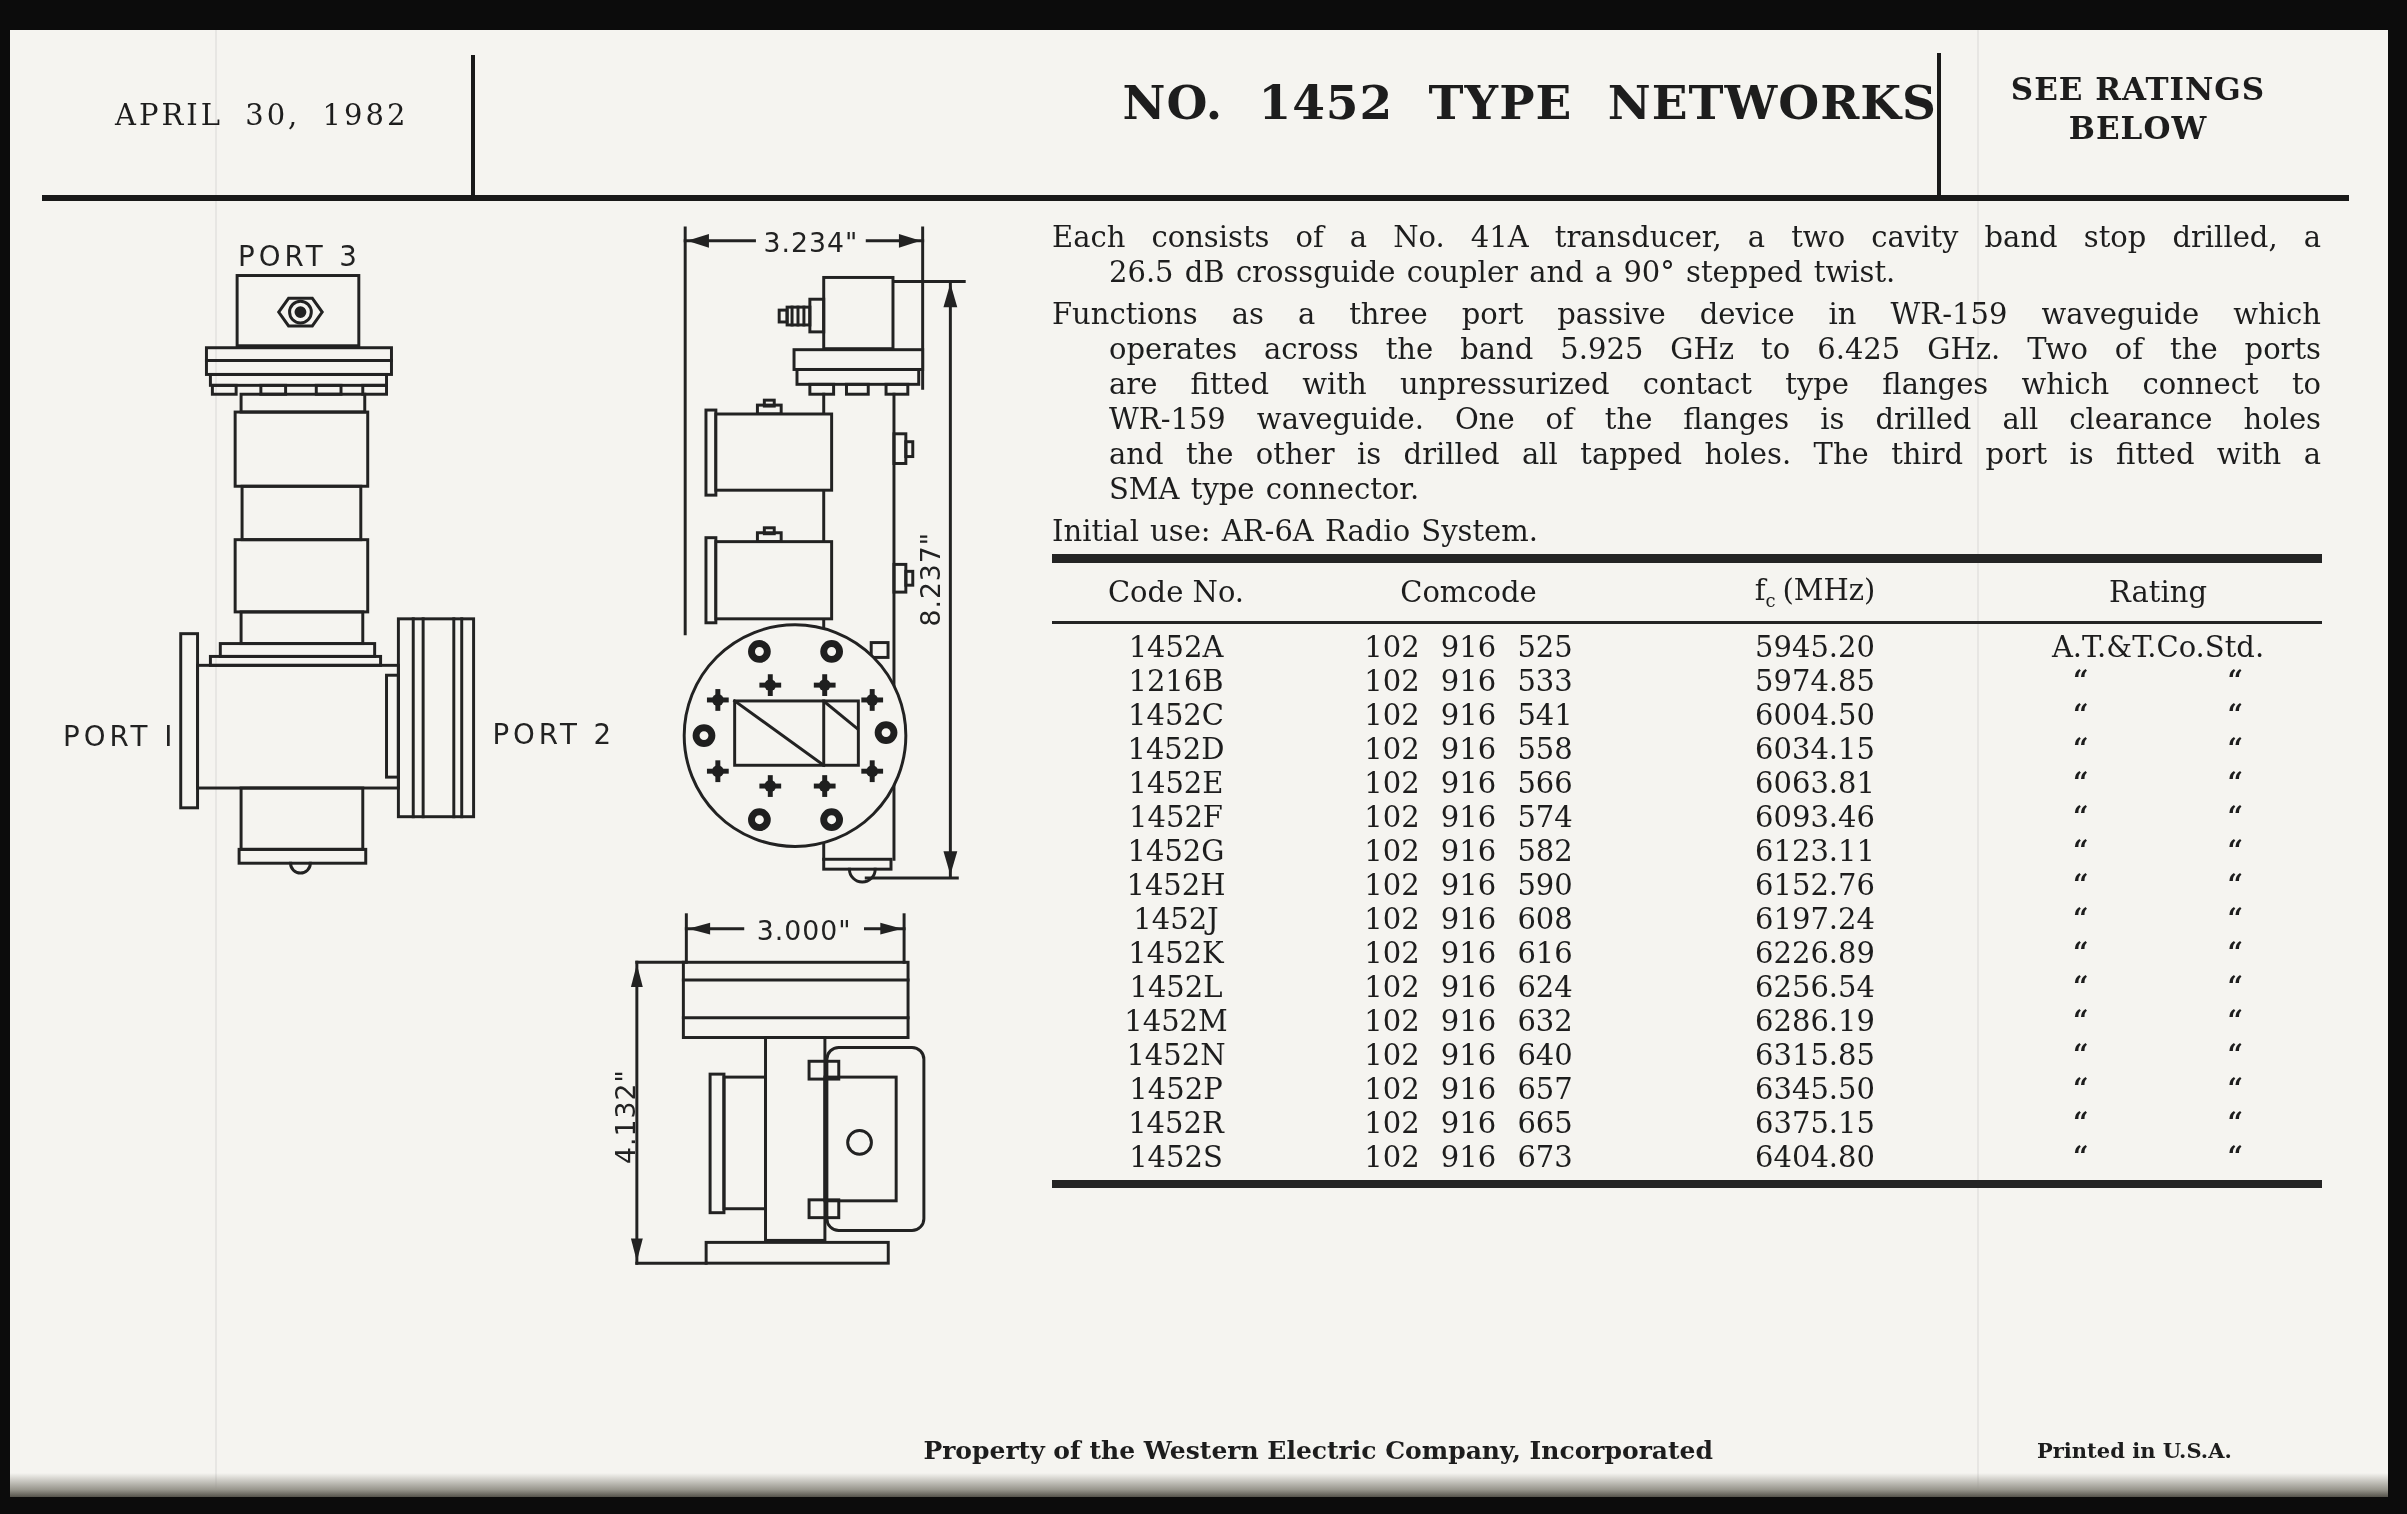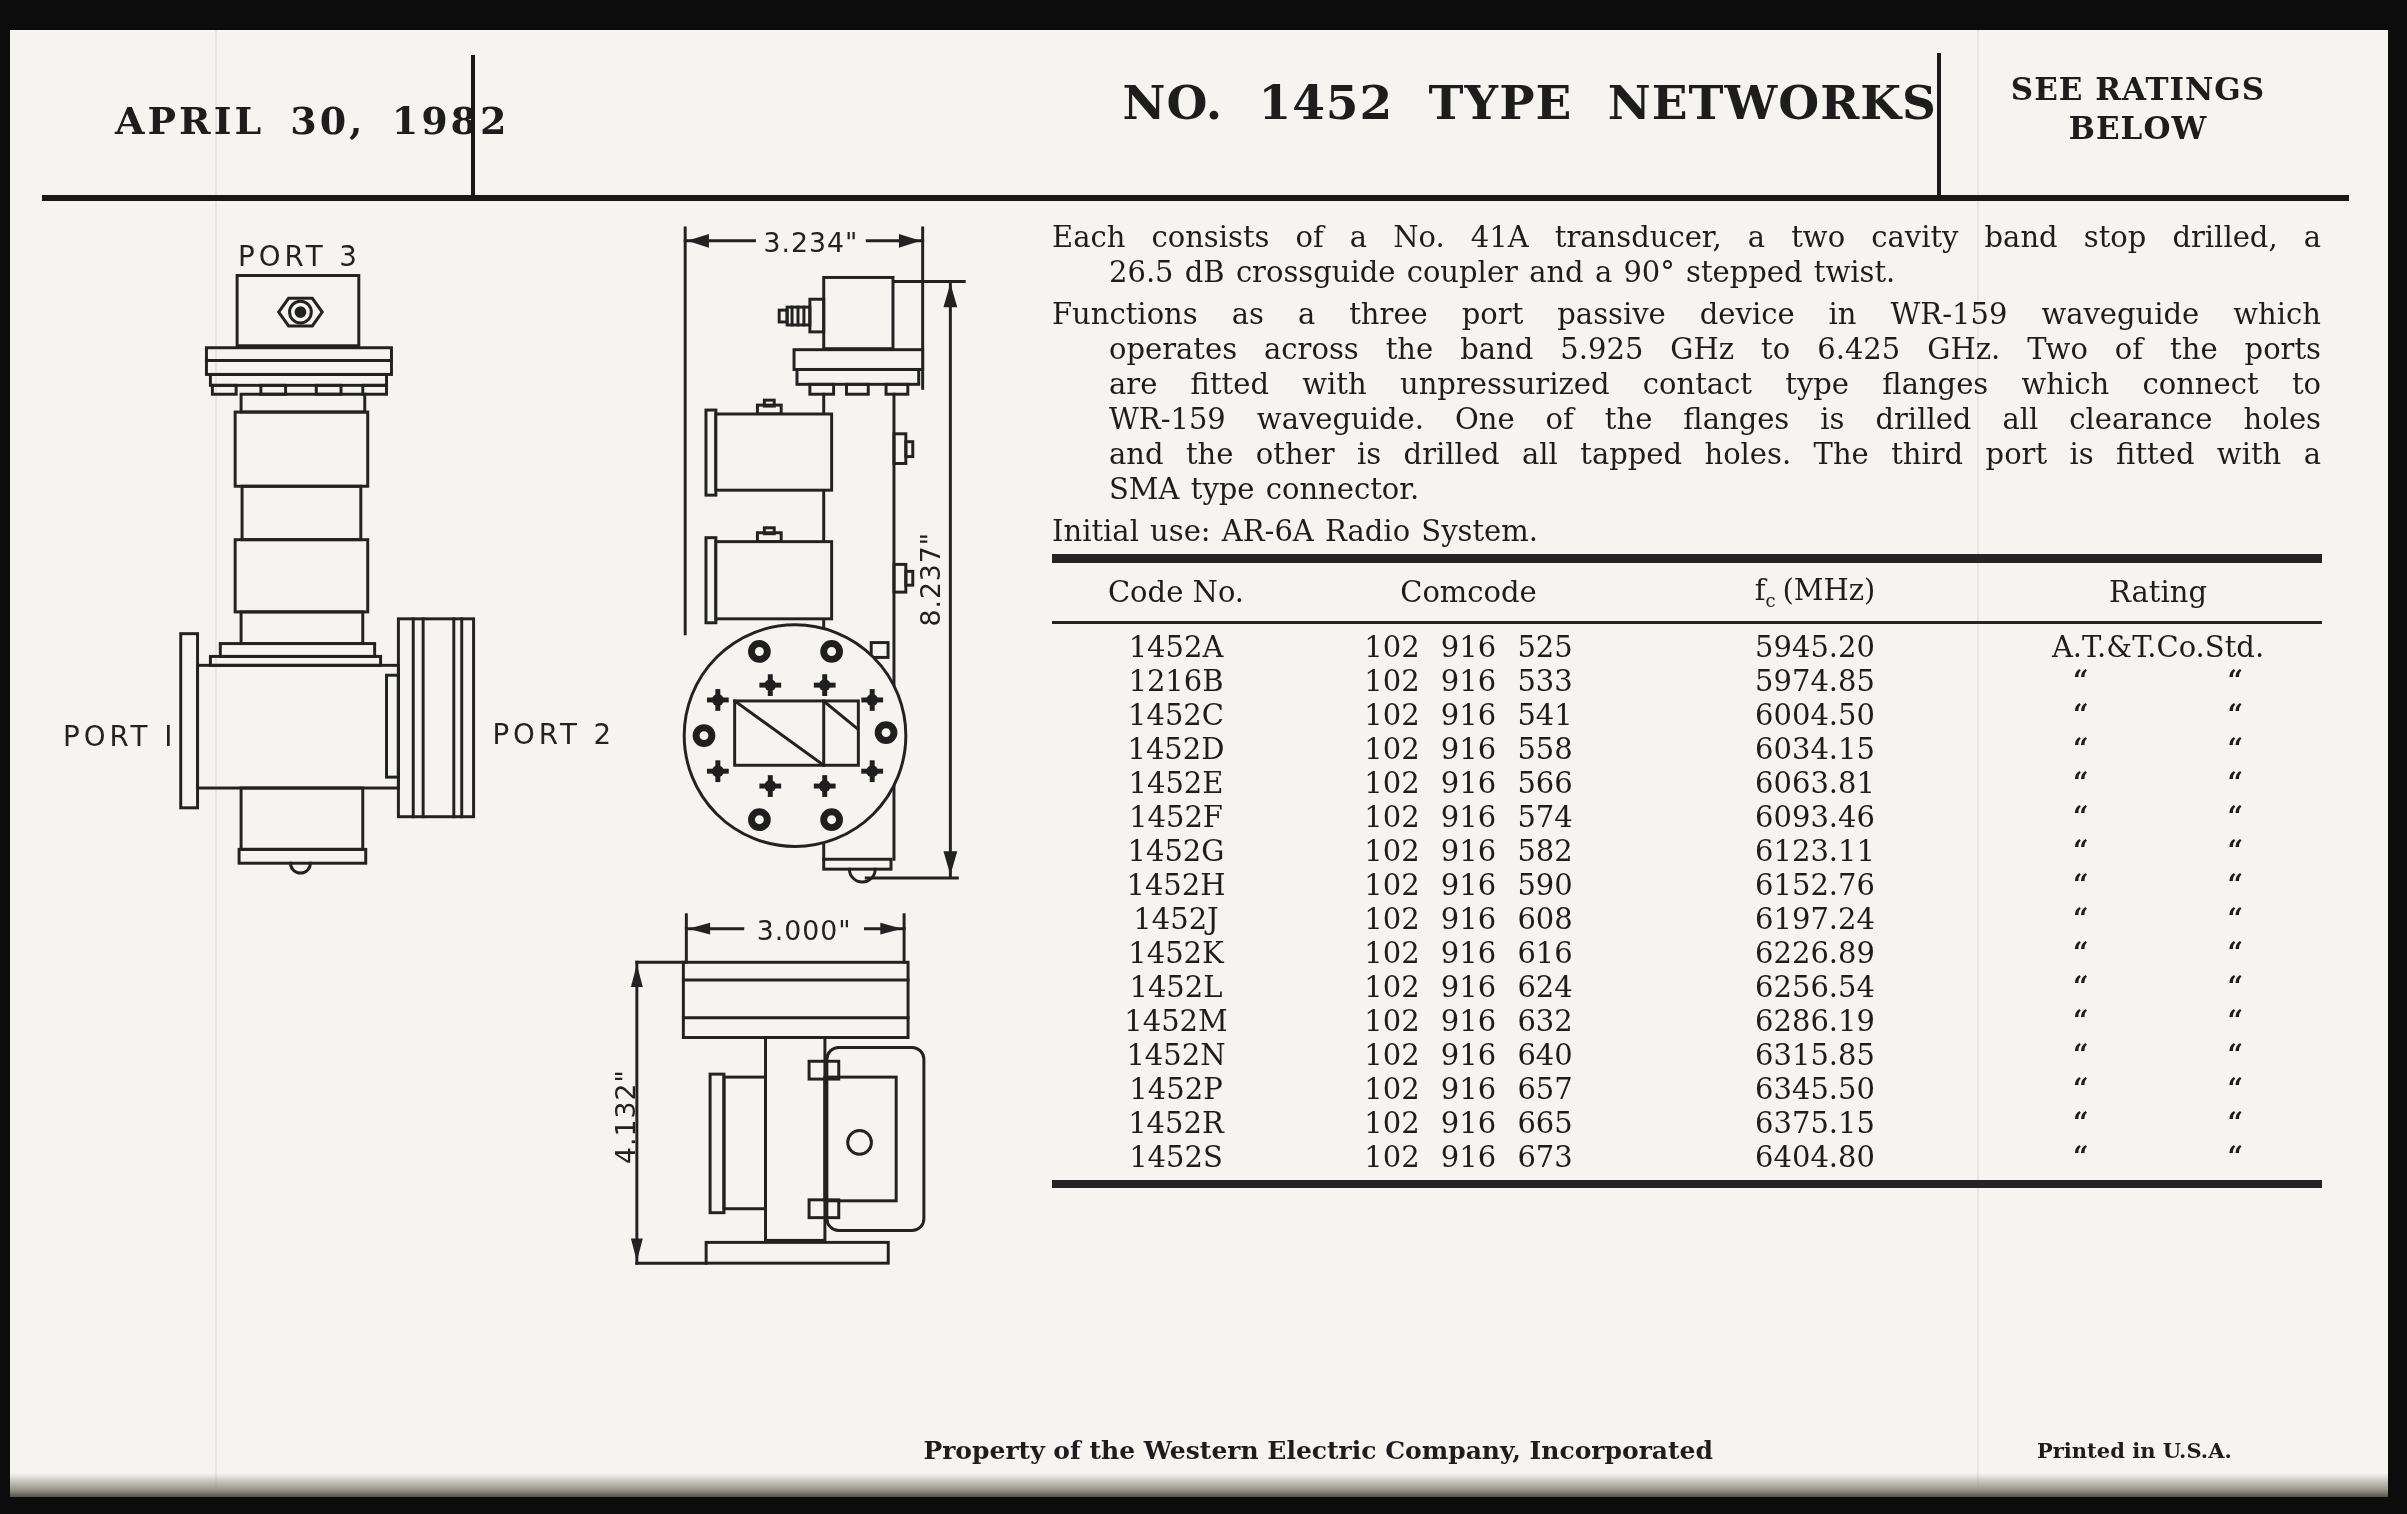--- a/index.html
+++ b/index.html
@@ -4,21 +4,21 @@
 <style>
   html,body{margin:0;padding:0;background:#090909;}
   .stage{position:relative;width:2408px;height:1515px;background:#0c0c0c;overflow:hidden;
          font-family:"DejaVu Serif","Liberation Serif",serif;color:#1d1d1d;}
   .paper{position:absolute;left:10px;top:30px;width:2378px;height:1467px;background:#f5f4f0;}
   .bottom-smear{position:absolute;left:10px;top:1473px;width:2378px;height:24px;
     background:linear-gradient(to bottom, rgba(245,244,240,0), #97958c 70%, #56544c);}
   .scanline{position:absolute;top:30px;height:1467px;width:2px;background:rgba(60,60,60,0.07);}
 
   
-  .date{position:absolute;left:115px;top:98px;font-size:38px;font-weight:bold;
+  .date{position:absolute;left:115px;top:98px;font-size:29px;font-weight:normal;
         letter-spacing:3px;word-spacing:10px;}
   .title{position:absolute;left:475px;top:75px;width:1462px;text-align:right;
          font-size:47px;font-weight:bold;letter-spacing:1px;word-spacing:18px;}
   .ratings-note{position:absolute;left:1948px;top:70px;width:380px;text-align:center;
          font-size:31px;font-weight:bold;line-height:39px;letter-spacing:1px;}
   .vdiv{position:absolute;width:4px;background:#191919;}
   .vdiv.d1{left:471px;top:55px;height:141px;}
   .vdiv.d2{left:1937px;top:53px;height:143px;}
   .hrule{position:absolute;left:42px;top:195px;width:2307px;height:6px;background:#191919;}
 

